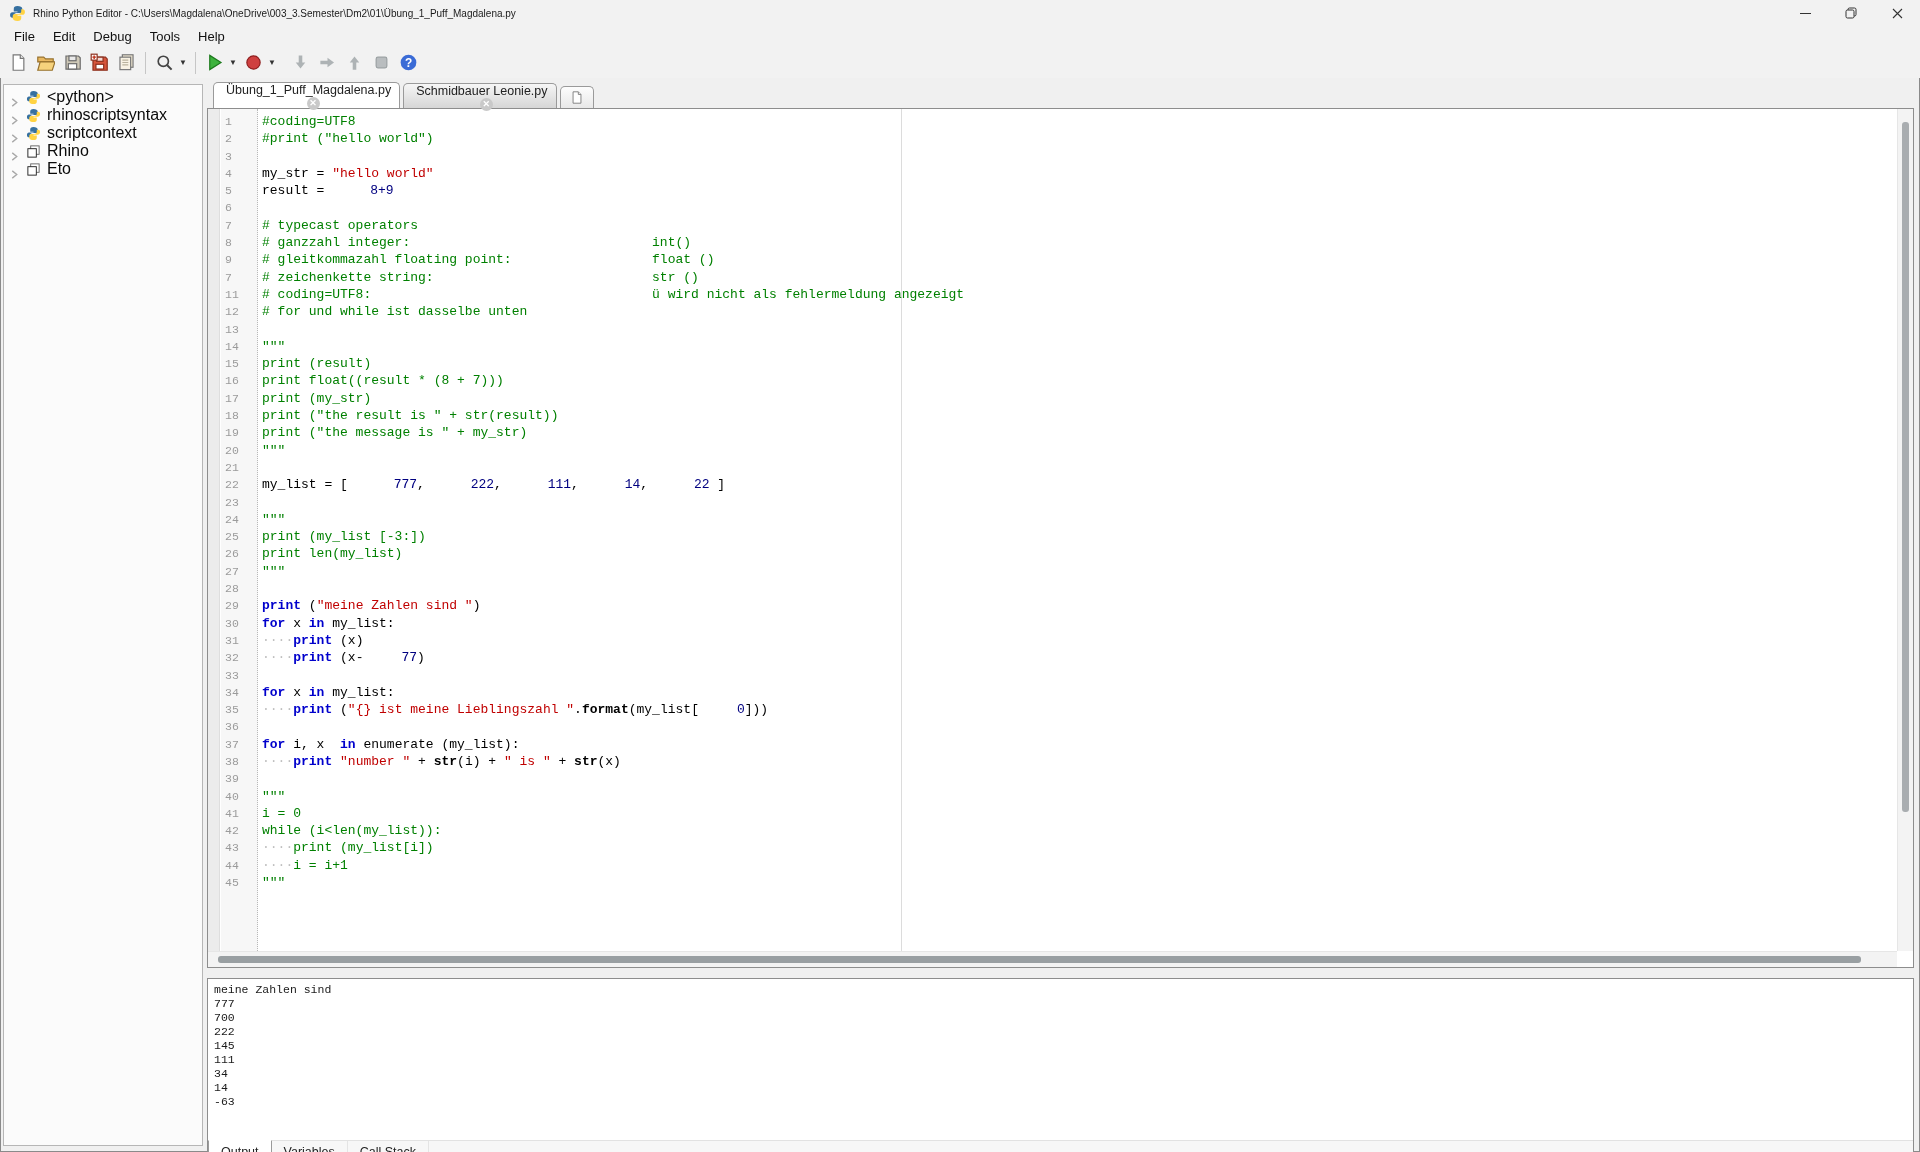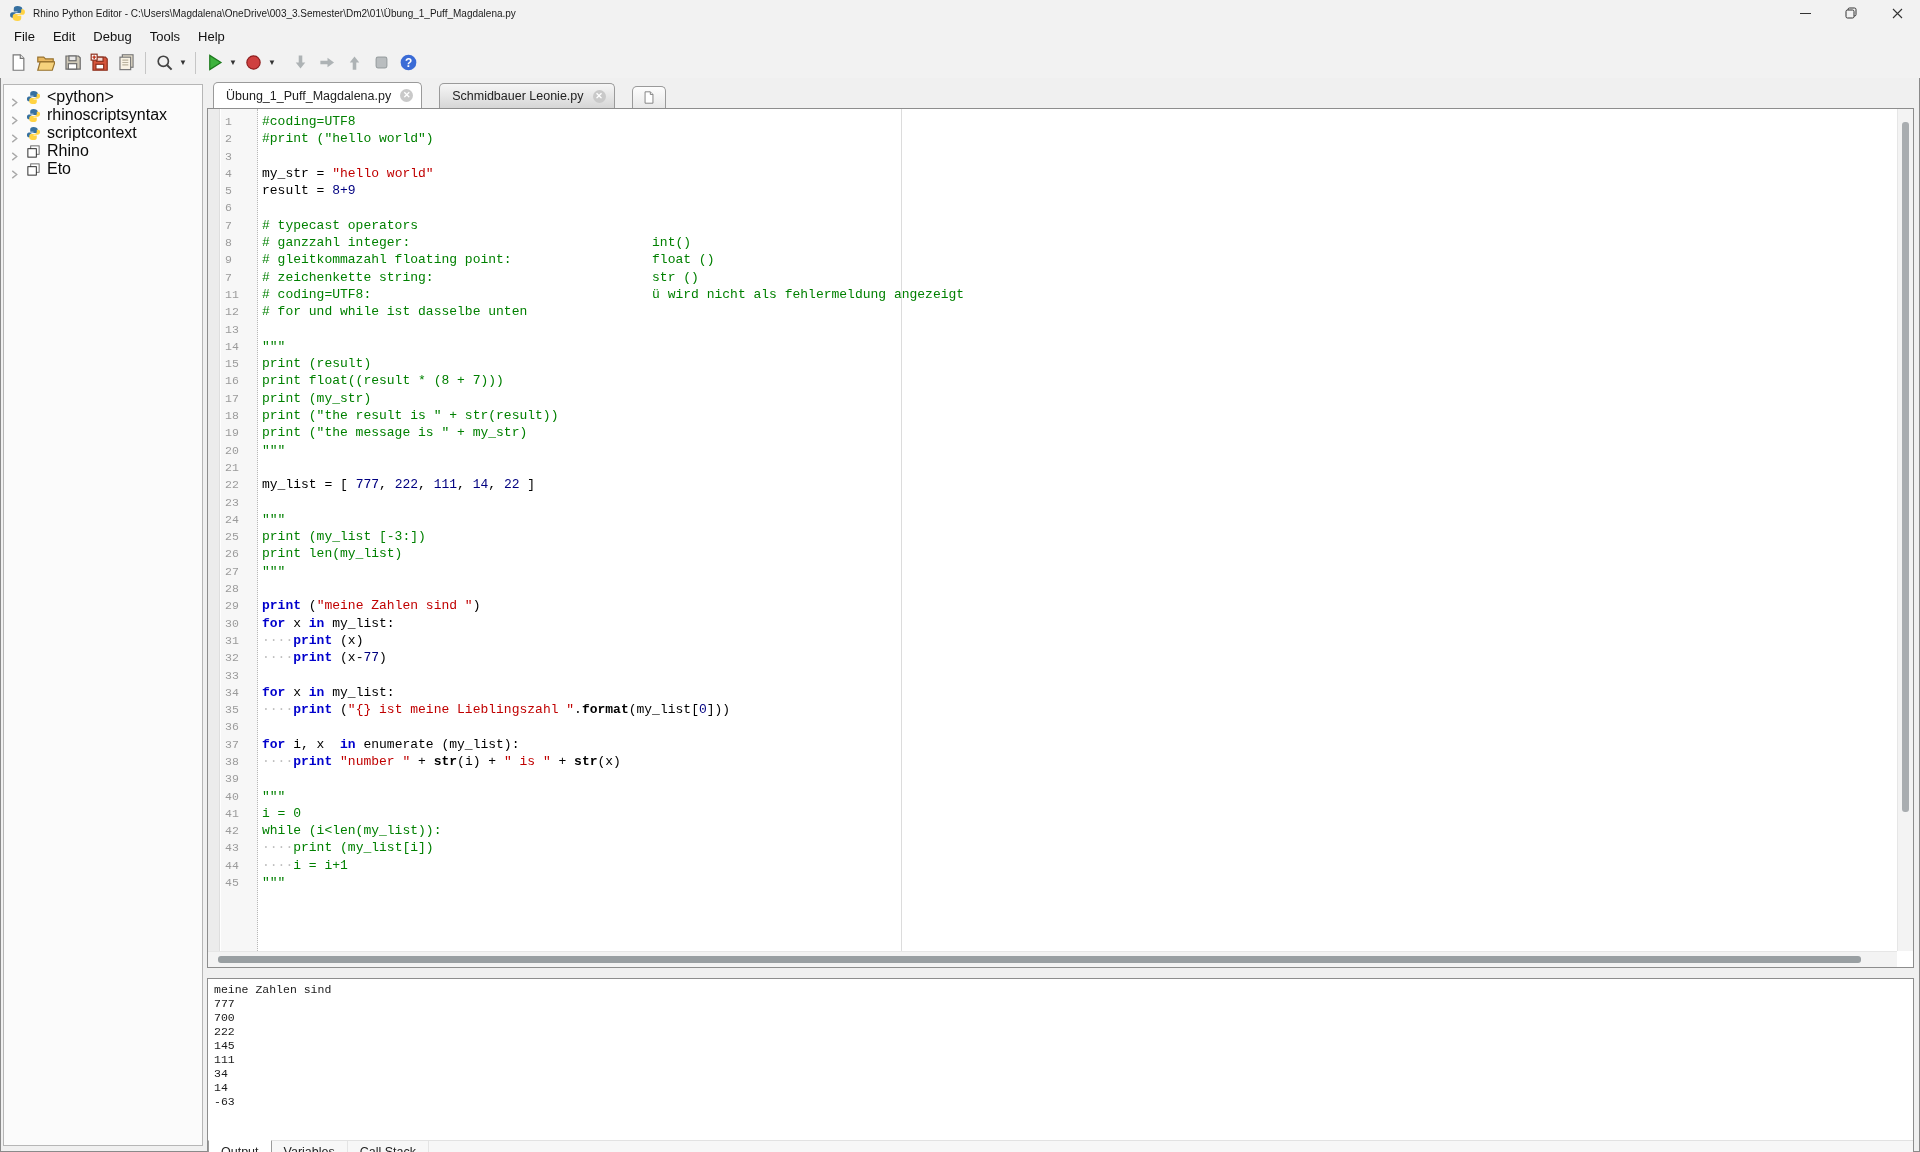--- a/index.html
+++ b/index.html
@@ -27,38 +27,38 @@
   .tb-gap { width:8px; }
   
   .sidebar { position:absolute; left:3px; top:84px; width:200px; bottom:6px; background:#fbfbfb; border:1px solid #b6b6b6; padding-top:3px; overflow:hidden; }
   .tree-item { height:18px; display:flex; align-items:center; padding-left:6px; }
   .tree-chevron { width:9px; height:9px; margin-right:7px; flex:0 0 auto; }
   .tree-icon { width:15px; height:15px; margin-right:6px; flex:0 0 auto; }
   .tree-label { font-size:16px; color:#0a0a0a; white-space:nowrap; }
   
   .editor-col { position:absolute; left:207px; right:6px; top:82px; bottom:6px; }
   .tabrow { position:absolute; top:0; left:6px; right:0; height:26px; display:flex; align-items:flex-end; z-index:3; }
-  .tab { height:25px; display:flex; align-items:center; padding:0 8px 0 12px; border:1px solid #9a9a9a; border-bottom:none; border-radius:5px 5px 0 0; margin-right:17px; font-size:12.5px; color:#222; background:linear-gradient(#f6f6f6,#d6d6d6); position:relative; }
+  .tab { height:25px; display:flex; align-items:center; padding:0 8px 0 12px; border:1px solid #9a9a9a; border-bottom:none; border-radius:5px 5px 0 0; margin-right:3px; font-size:12.5px; color:#222; background:linear-gradient(#f6f6f6,#d6d6d6); position:relative;flex-direction:column; }
   .tab.active { background:#fff; height:26px; z-index:4; }
   .tab-close { width:13px; height:13px; border-radius:50%; background:#c9c9c9; color:#fff; font-size:9px; line-height:13px; text-align:center; margin-left:9px; font-weight:bold; }
   .tab-new { height:22px; width:34px; display:flex; align-items:center; justify-content:center; border:1px solid #9a9a9a; border-bottom:none; border-radius:5px 5px 0 0; background:linear-gradient(#fdfdfd,#e8e8e8); }
   .tab-new svg { width:14px; height:15px; }
   
   .editor-panel { position:absolute; top:26px; left:0; right:0; height:860px; background:#fff; border:1px solid #8d8d8d; z-index:2; }
   .bp-strip { position:absolute; left:0; top:0; bottom:16px; width:12px; background:#ececec; border-right:1px solid #dedede; }
   .gutter-strip { position:absolute; left:13px; top:0; bottom:16px; width:37px; background:#f7f7f7; border-right:1px dotted #b8b8b8; }
   .guide { position:absolute; left:693px; top:0; bottom:16px; width:1px; background:#dcdcdc; }
   .code-lines { position:absolute; left:0; top:4px; right:17px; bottom:16px; overflow:hidden; }
   .cl { position:relative; height:17.3px; line-height:17.3px; white-space:pre; font-family:"Liberation Mono","DejaVu Sans Mono",monospace; font-size:13px; }
   .ln { position:absolute; left:17px; top:0; color:#9b9b9b; font-size:11.5px; }
   .ct { display:inline-block; margin-left:54px; }
   .tk-com { color:var(--comment); }
   .tk-str { color:var(--string); }
   .tk-kw  { color:var(--keyword); font-weight:bold; }
-  .tk-num { color:var(--number); }
+  .tk-num { color:var(--number);margin-left:38px; }
   .tk-pl  { color:#000; }
   .tk-b   { color:#000; font-weight:bold; }
   .tk-ws  { color:#bfbfbf; }
   .vscroll { position:absolute; right:0; top:0; bottom:16px; width:16px; background:#f3f3f3; border-left:1px solid #e6e6e6; }
   .vthumb { position:absolute; left:4px; width:7px; top:13px; height:82%; background:#a9adb0; border-radius:3px; }
   .hscroll { position:absolute; left:0; right:16px; bottom:0; height:16px; background:#f3f3f3; border-top:1px solid #e6e6e6; }
   .hthumb { position:absolute; left:10px; right:36px; top:4px; height:7px; background:#999fa2; border-radius:3px; }
   
   .output-panel { position:absolute; left:0; right:0; top:896px; height:186px; background:#fff; border:1px solid #8d8d8d; }
   .output-text { padding:4px 6px; }

